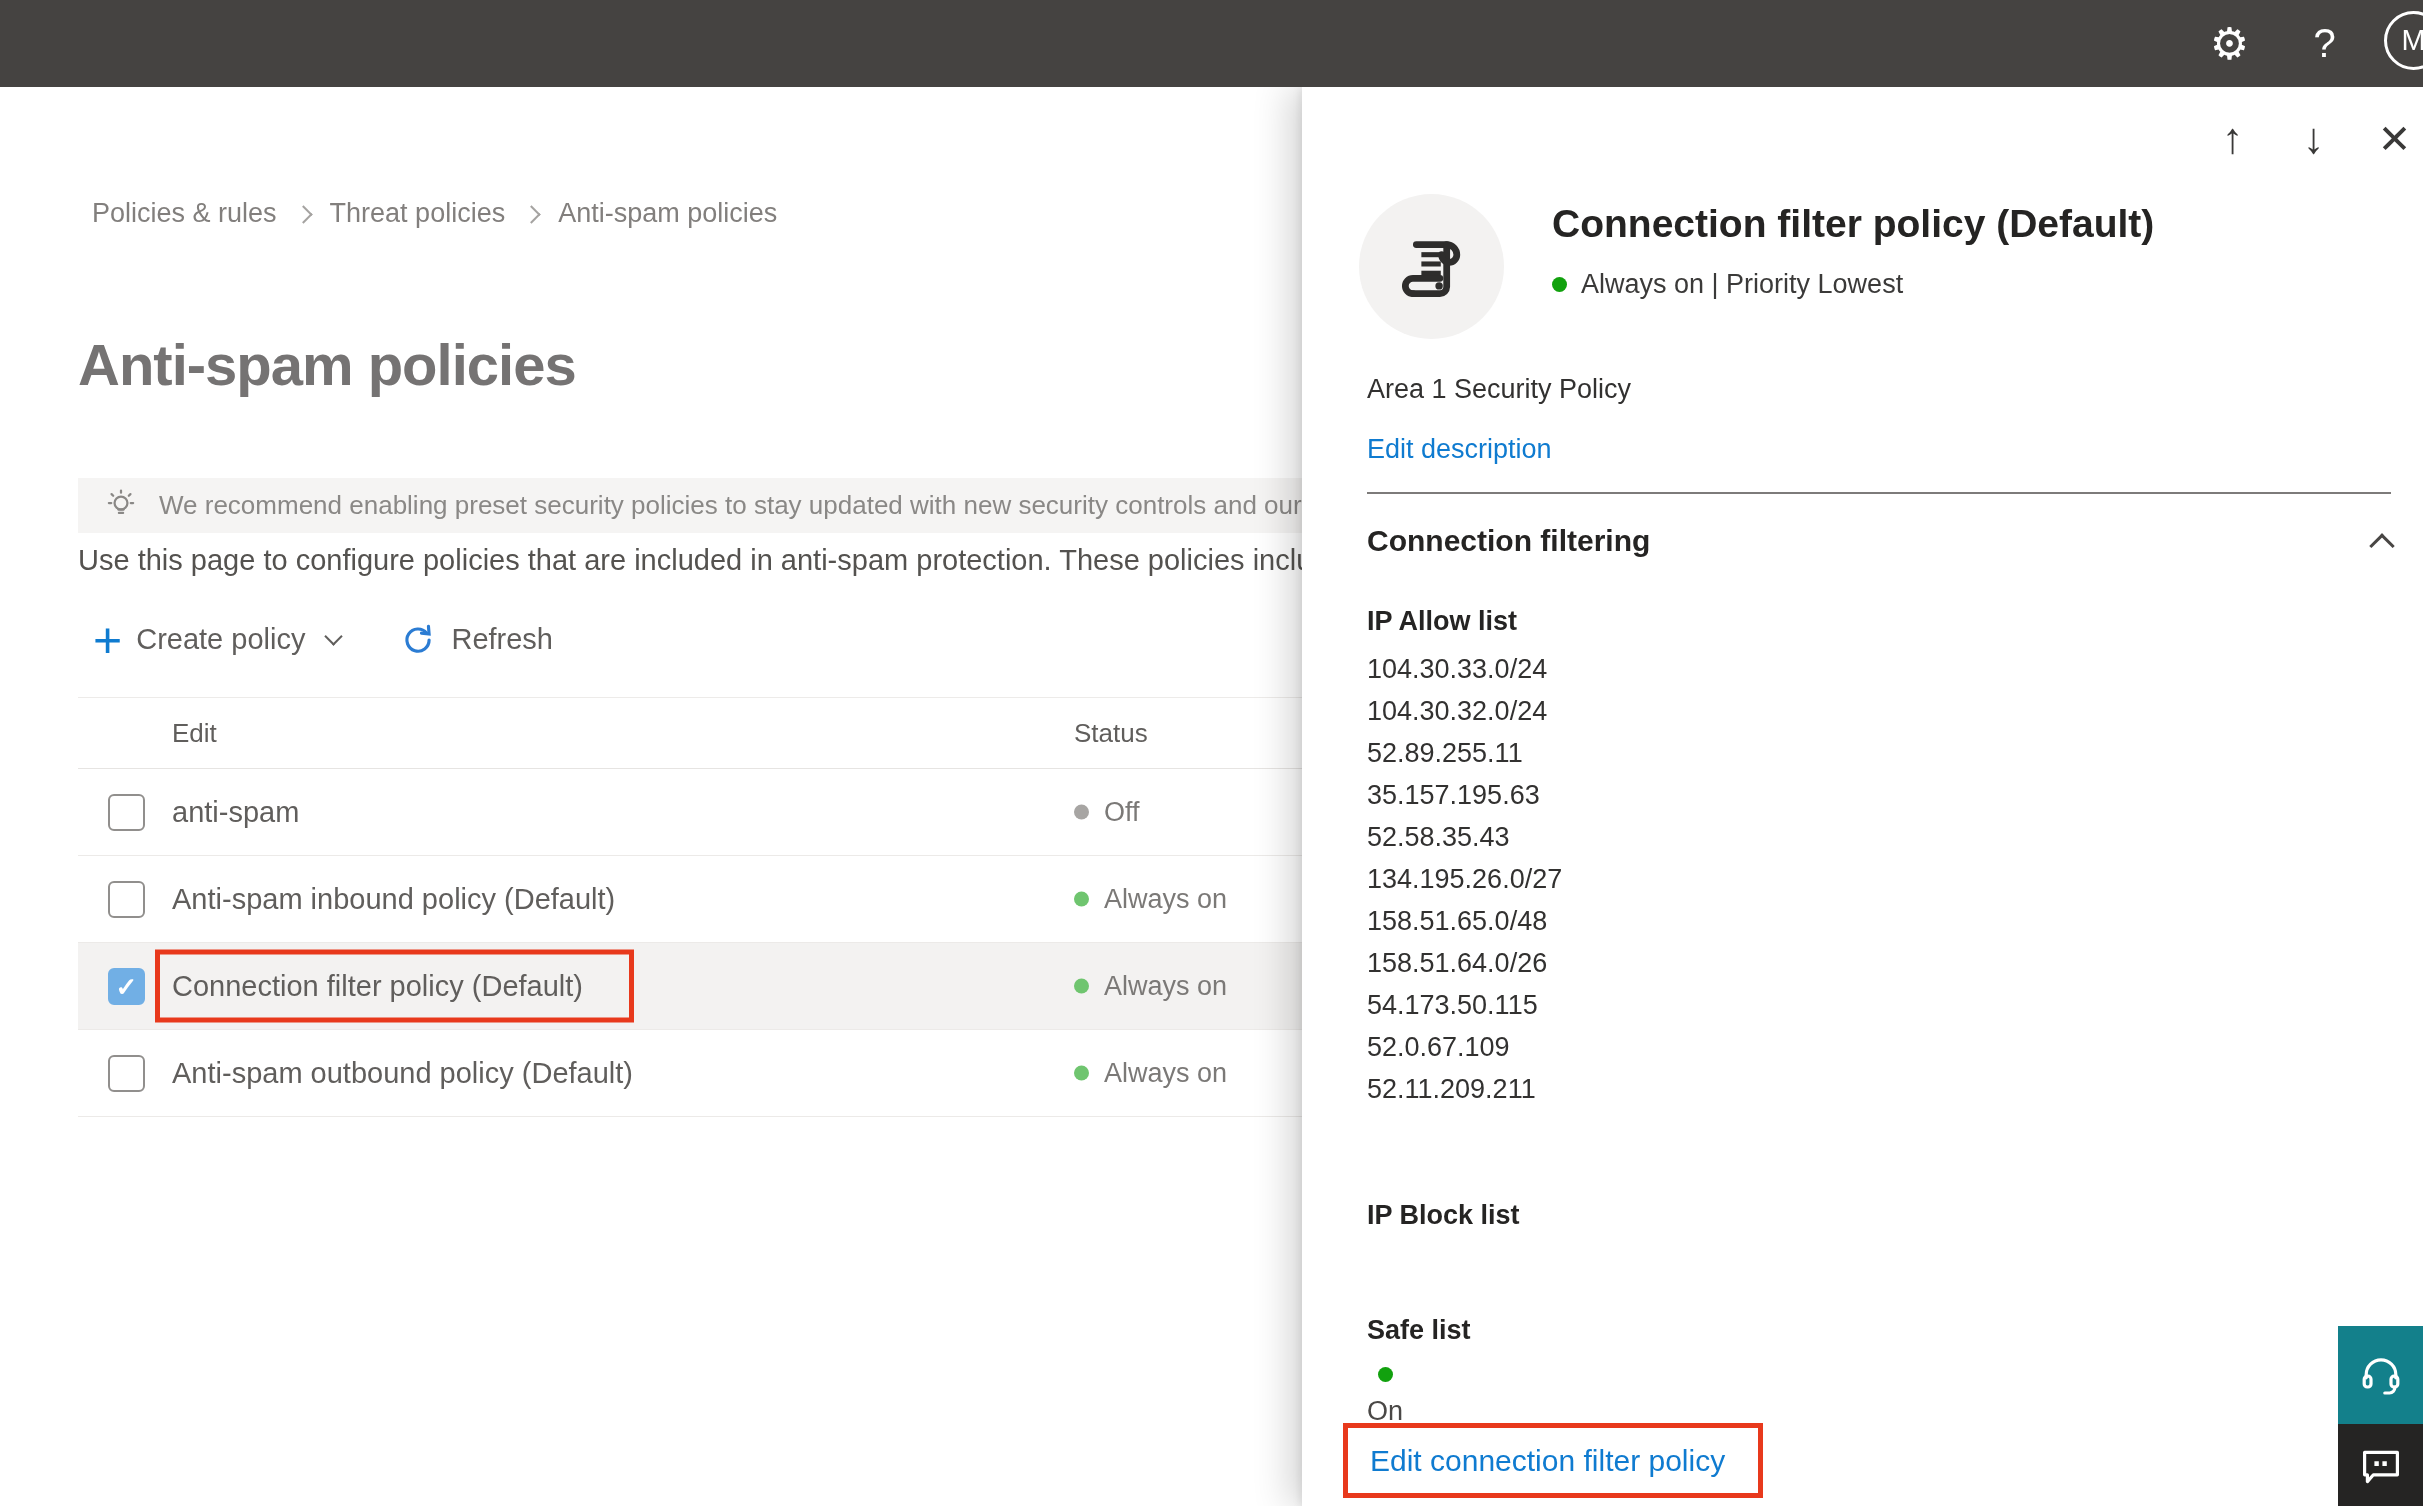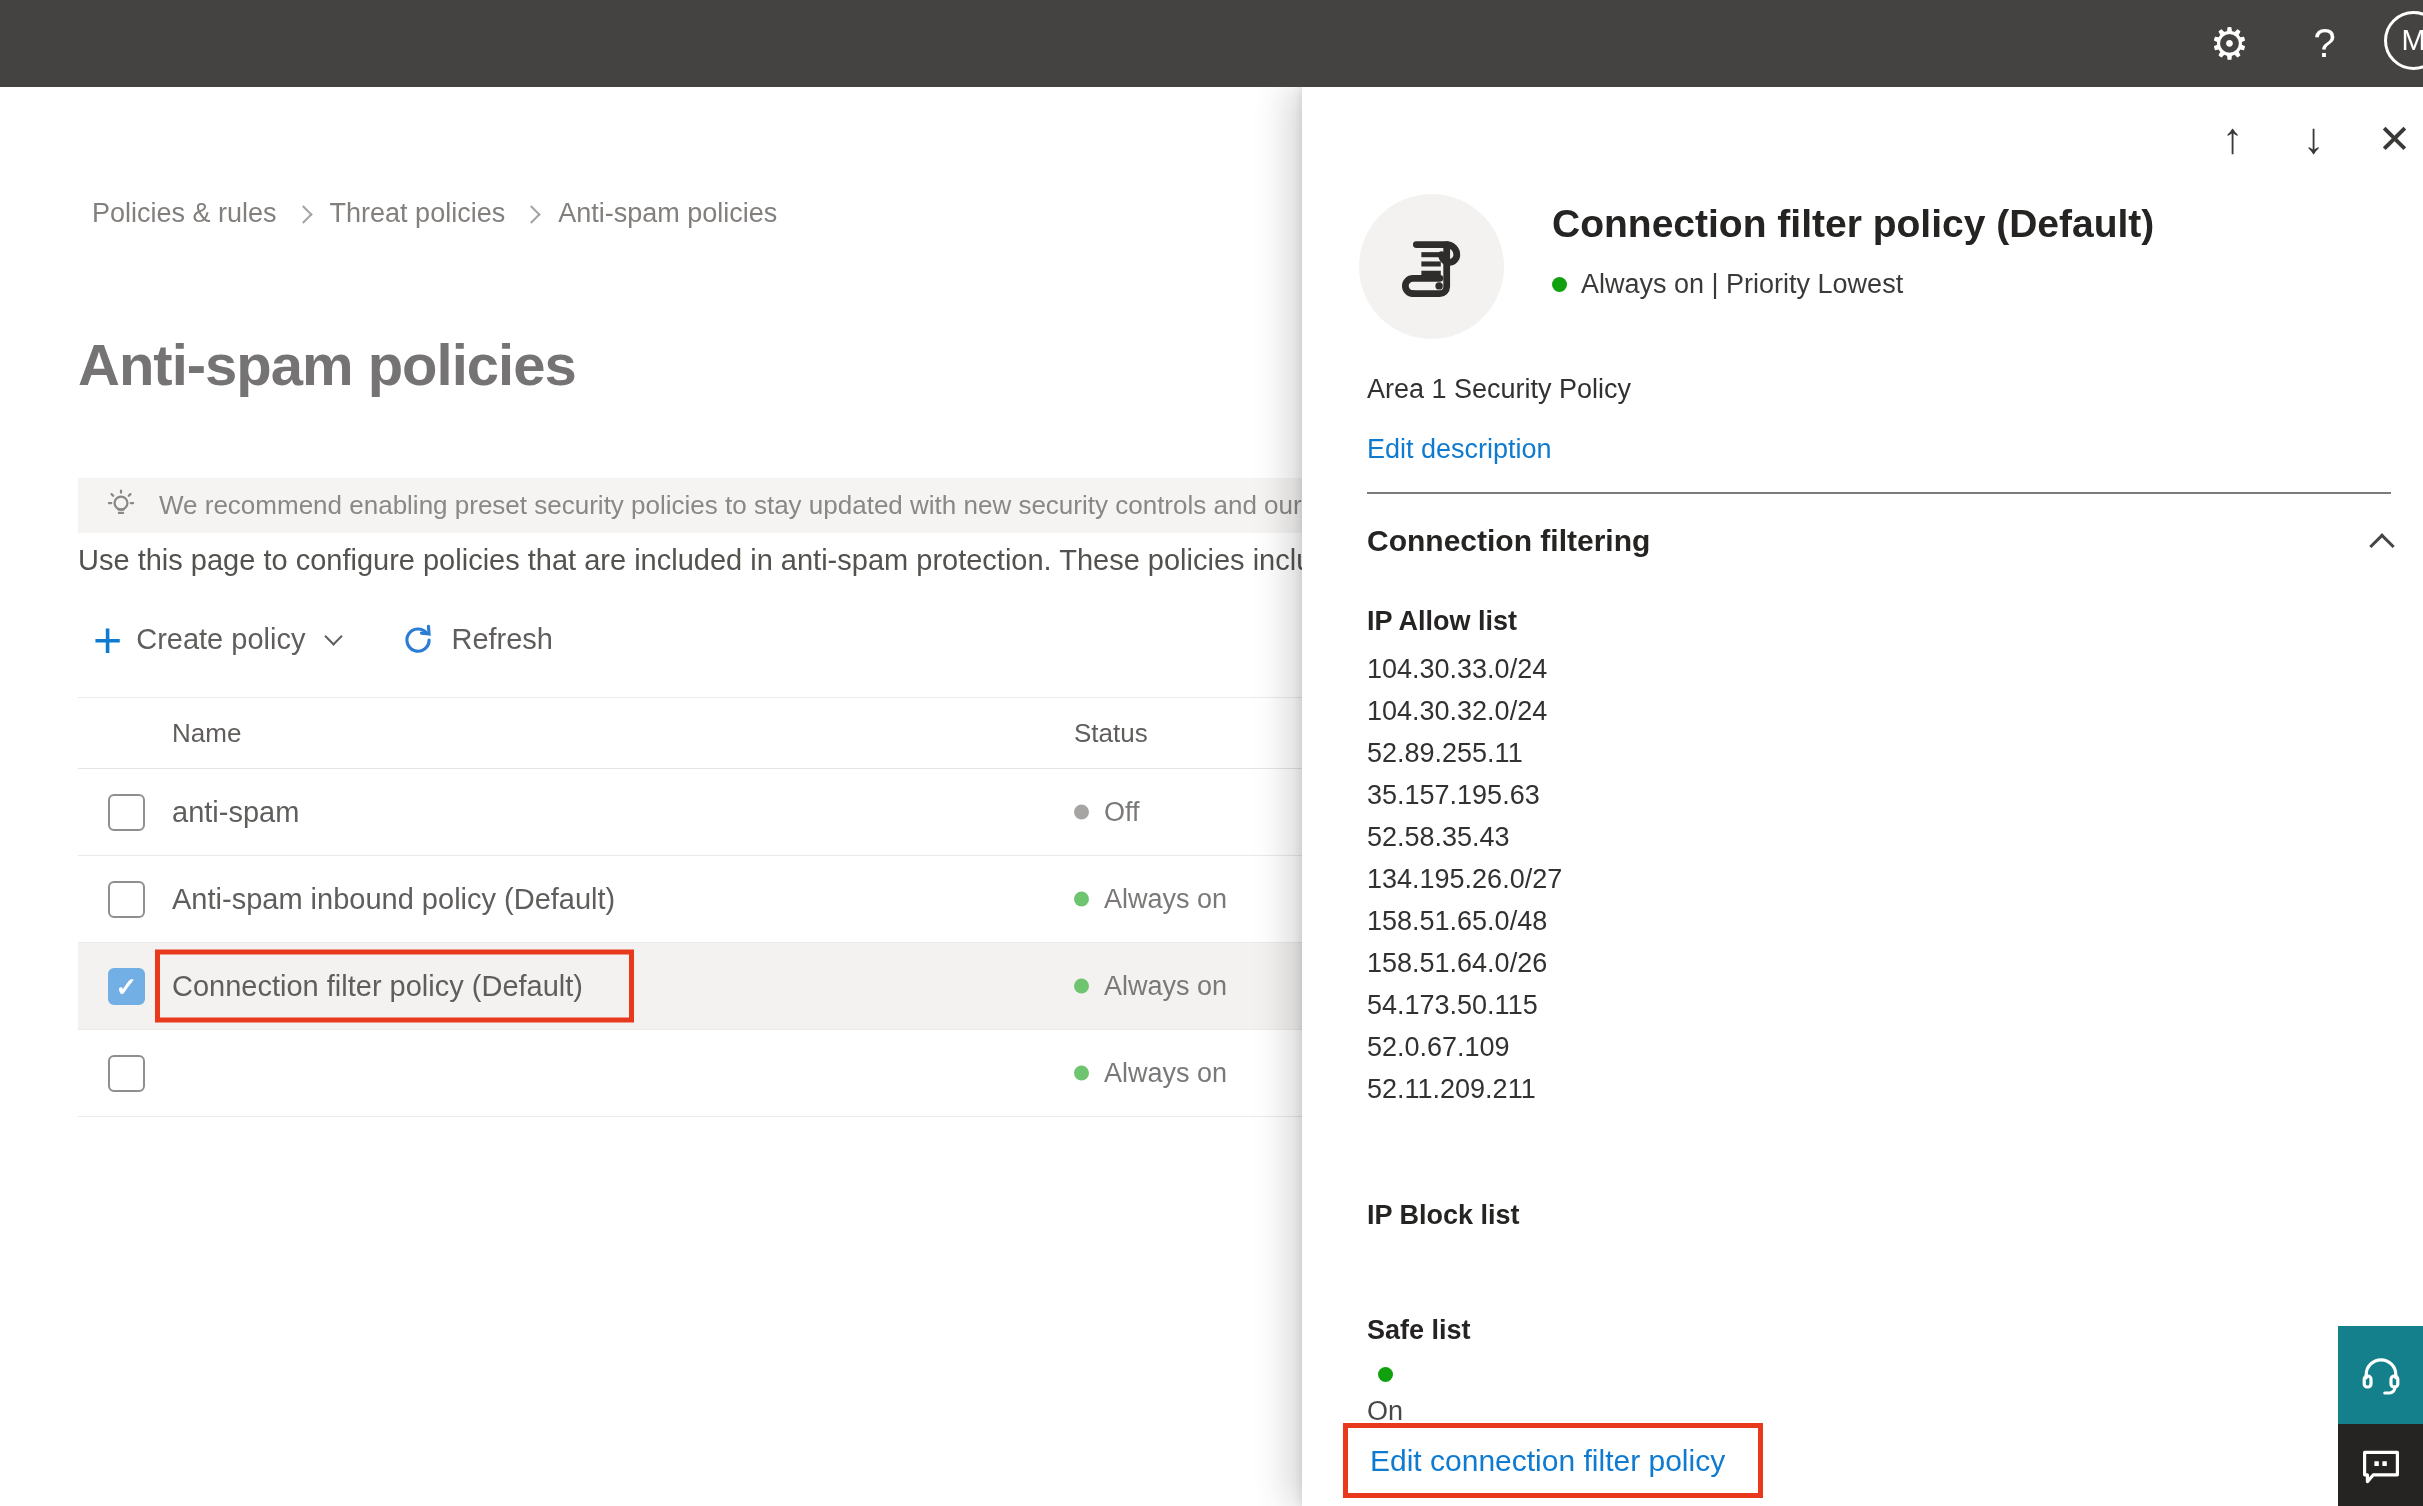--- a/index.html
+++ b/index.html
@@ -148,21 +148,21 @@
           <path d="M19 12 a7 7 0 1 1 -1.6 -4.4"></path>
           <polyline points="18.6,3.4 19,8.2 14.2,7.7"></polyline>
         </svg>
       </span>
       <span class="tool-label">Refresh</span>
     </div>
   </div>
 
   <div class="table">
     <div class="thead">
-      <span class="th th-name">Name</span>
+      <span class="th th-name">Edit</span>
       <span class="th th-status">Status</span>
     </div>
     <div>
         <div class="row">
           <div class="checkbox"></div>
           <div class="cell-name">anti-spam</div>
           <div class="cell-status">
             <span class="dot off"></span>
             <span class="status-label">Off</span>
           </div>
@@ -180,20 +180,21 @@
             <span class="check">✓</span>
           </div>
           <div class="cell-name annotated">Connection filter policy (Default)</div>
           <div class="cell-status">
             <span class="dot on"></span>
             <span class="status-label">Always on</span>
           </div>
         </div>
         <div class="row">
           <div class="checkbox"></div>
+          <div class="cell-name">Anti-spam outbound policy (Default)</div>
           <div class="cell-status">
             <span class="dot on"></span>
             <span class="status-label">Always on</span>
           </div>
         </div>
       </div>
   </div>
 
   <div class="flyout">
     <div class="fly-nav fly-up">↑</div>

